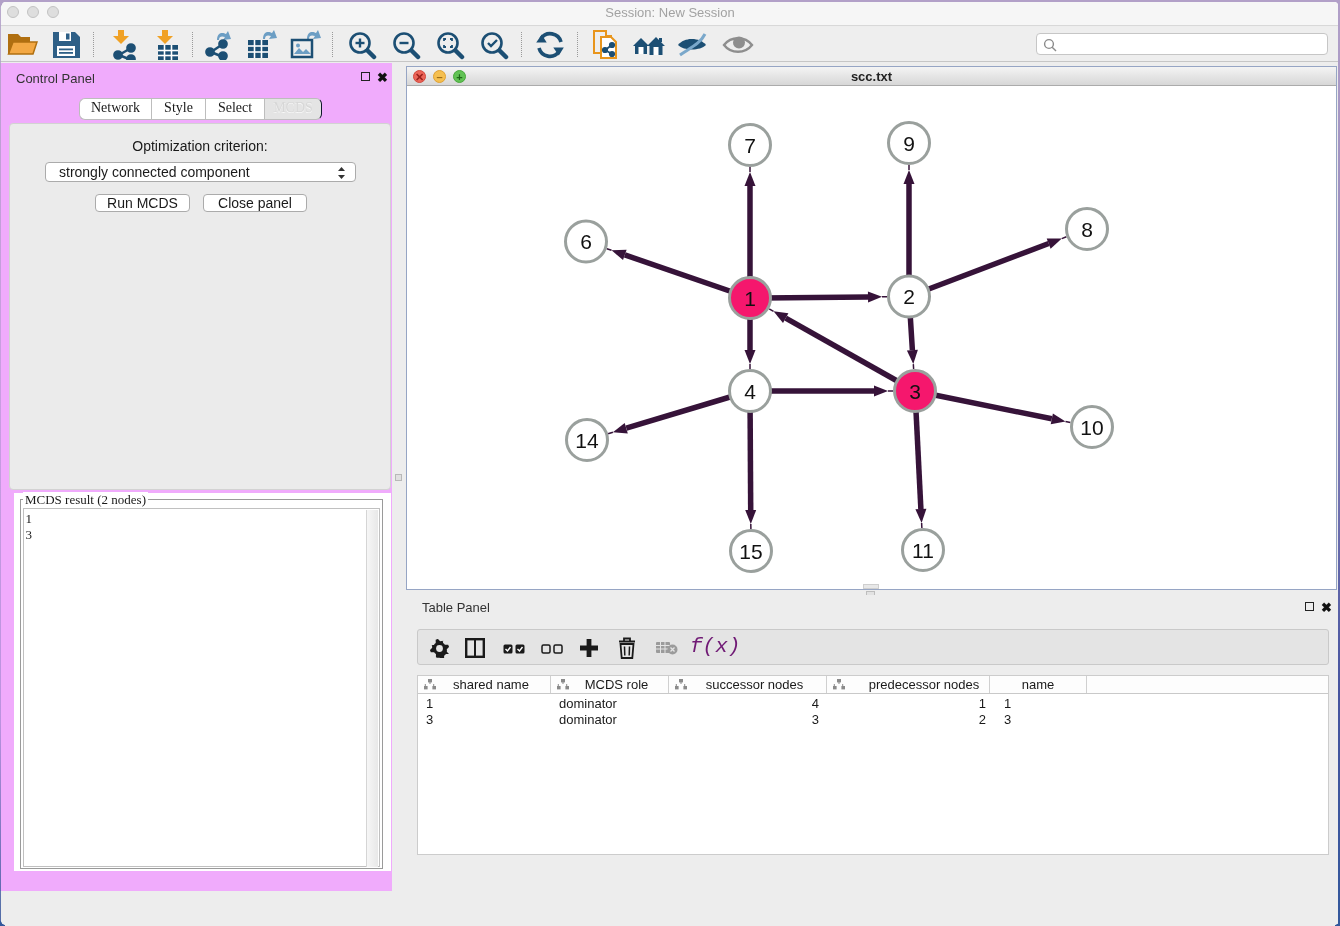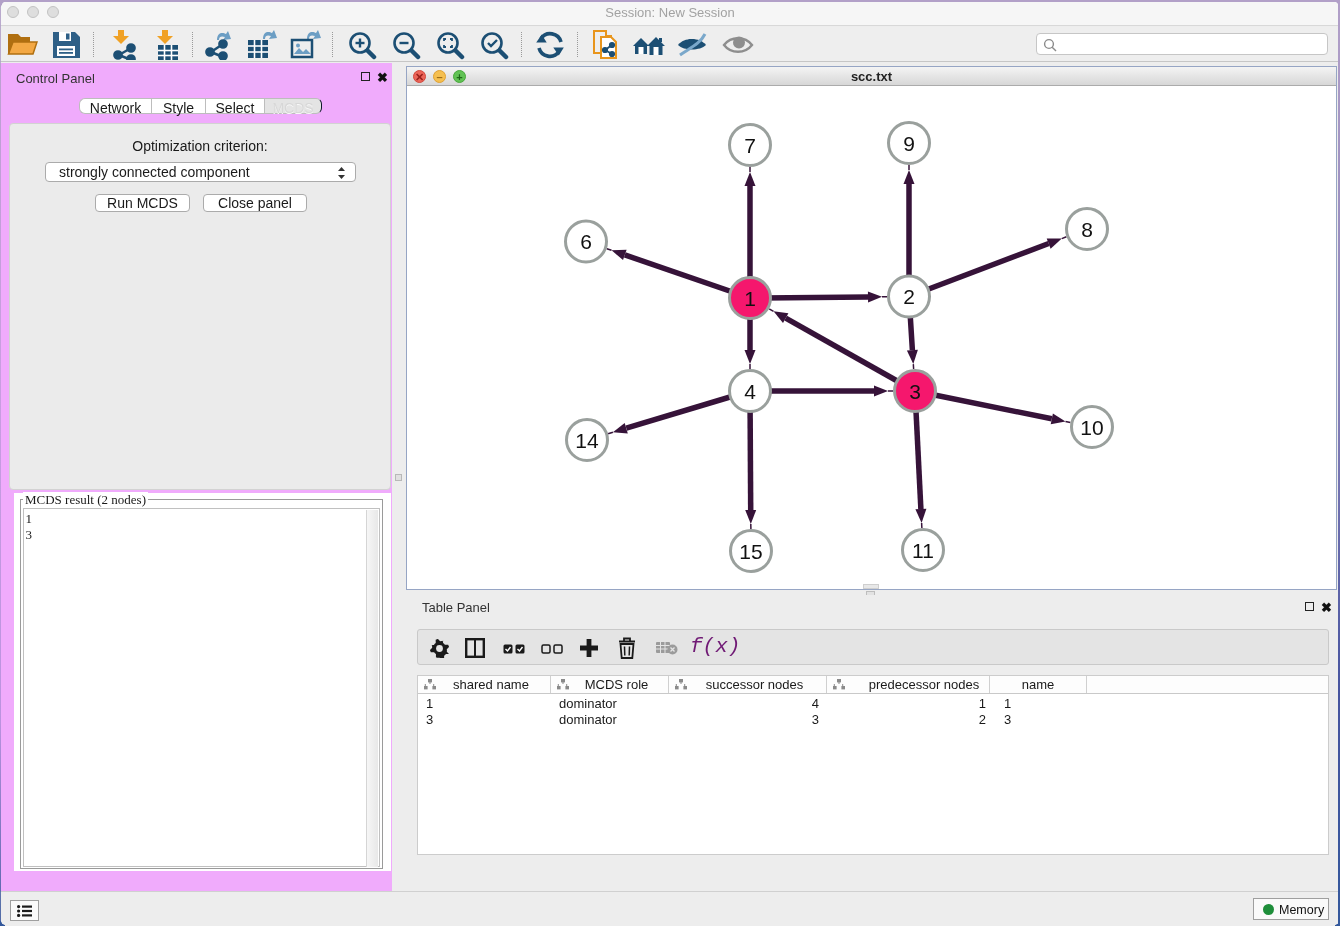--- a/index.html
+++ b/index.html
@@ -24,21 +24,21 @@
 #cp { position:absolute; left:0; top:63px; width:392px; height:828px; background:#f0abfc; }
 #cp-title { position:absolute; left:16px; top:8px; font-size:13px; color:#333; }
 #cp-float { position:absolute; left:361px; top:9px; width:9px; height:9px; border:1.5px solid #222; }
 #cp-close { position:absolute; left:377px; top:7px; font-size:13px; font-weight:bold; color:#111; }
 .tabrow { position:absolute; display:flex; }
 .tab { font-size:14px; color:#1a1a1a; background:#ffffff; border:1px solid #bdbdbd; border-right:none; text-align:center; line-height:18px; }
 .tab.first { border-radius:6px 0 0 6px; }
 .tab.last  { border-radius:0 6px 6px 0; border-right:1px solid #0f172a;text-align:center; }
 .tab.sel { background:#e4e4e4; color:#d7d7d7; text-shadow:0 1px 0 #f8f8f8; }
 #cp-tabs { left:79px; top:35px; }
-#cp-tabs .tab { height:16px; }
+#cp-tabs .tab { height:22px;font-family:Liberation Serif, serif; }
 #cp-body { position:absolute; left:9px; top:60px; width:382px; height:367px; background:#ebebeb; border:1px solid #d2d2d2; border-radius:4px; }
 #opt-label { position:absolute; left:0; top:14px; width:100%; text-align:center; font-size:14px; color:#1a1a1a; }
 #opt-select { position:absolute; left:35px; top:38px; width:311px; height:20px; background:#ffffff; border:1px solid #ababab; border-radius:4px; font-size:14px; color:#1a1a1a; line-height:18px; padding-left:13px; }
 .btn { position:absolute; height:18px; background:#ffffff; border:1px solid #ababab; border-radius:4px; font-size:14px; color:#1a1a1a; text-align:center; line-height:16px; }
 #mcds-box { position:absolute; left:14px; top:430px; width:377px; height:378px; background:#ffffff; }
 #mcds-fs { position:absolute; left:6px; top:6px; width:363px; height:370px; border:1px solid #9a9a9a;font-family:Liberation Serif, serif; }
 #mcds-legend { position:absolute; left:2px; top:-8px; background:#ffffff; padding:0 2px; font-size:13px; color:#1a1a1a; }
 #mcds-inner { position:absolute; left:2px; top:8px; width:357px; height:359px; border:1px solid #c0c0c0; background:#fff; font-size:13px; color:#1a1a1a; line-height:15.5px; padding:2px 0 0 1.5px; }
 #mcds-scroll { position:absolute; right:1px; top:1px; width:12px; height:357px; background:linear-gradient(90deg,#f6f6f6,#e8e8e8); border-left:1px solid #d5d5d5; }
 
@@ -423,38 +423,20 @@
       <div class="td" style="left:251px;top:20px;width:150px;text-align:right;">4</div>
       <div class="td" style="left:409px;top:20px;width:159px;text-align:right;">1</div>
       <div class="td" style="left:586px;top:20px;">1</div>
       <div class="td" style="left:8px;  top:36px;">3</div>
       <div class="td" style="left:141px;top:36px;">dominator</div>
       <div class="td" style="left:251px;top:36px;width:150px;text-align:right;">3</div>
       <div class="td" style="left:409px;top:36px;width:159px;text-align:right;">2</div>
       <div class="td" style="left:586px;top:36px;">3</div>
     </div>
   </div>
-  <div id="status">
-    <div id="st-list">
-        <svg width="15" height="12" viewBox="0 0 15 12" style="position:absolute;left:6px;top:3.5px;">
-      <g fill="#1a1a1a">
-            <circle cx="1.6" cy="1.6" r="1.6"></circle>
-            <circle cx="1.6" cy="6" r="1.6"></circle>
-            <circle cx="1.6" cy="10.4" r="1.6"></circle>
-      <rect x="5" y="0.5" width="10" height="2.2"></rect>
-            <rect x="5" y="4.9" width="10" height="2.2"></rect>
-            <rect x="5" y="9.3" width="10" height="2.2"></rect>
-          </g>
-    </svg>
-      </div>
-    <div id="st-mem">
-        <span style="position:absolute;left:9px;top:5px;width:11px;height:11px;border-radius:50%;background:#1e8e3a;"></span>
-        <span style="position:absolute;left:25px;top:3.5px;">Memory</span>
-      </div>
-  </div>
   <div id="desk-top"></div>
   <div id="desk-right"></div>
   <div id="desk-left"></div>
   <div class="corner" style="left:0;top:0;background:radial-gradient(circle at 7px 7px, rgba(0,0,0,0) 5.5px, #b2a0c8 6px);"></div>
   <div class="corner" style="right:0;top:0;background:radial-gradient(circle at 0px 7px, rgba(0,0,0,0) 5.5px, #b2a0c8 6px);"></div>
   <div class="corner" style="left:0;bottom:0;width:5px;height:5px;background:radial-gradient(circle at 5px 0px, rgba(0,0,0,0) 3.5px, #33589c 4px);"></div>
   <div class="corner" style="right:0;bottom:0;width:5px;height:5px;background:radial-gradient(circle at 0px 0px, rgba(0,0,0,0) 3.5px, #33589c 4px);"></div>
 </div>
 
 </body></html>

